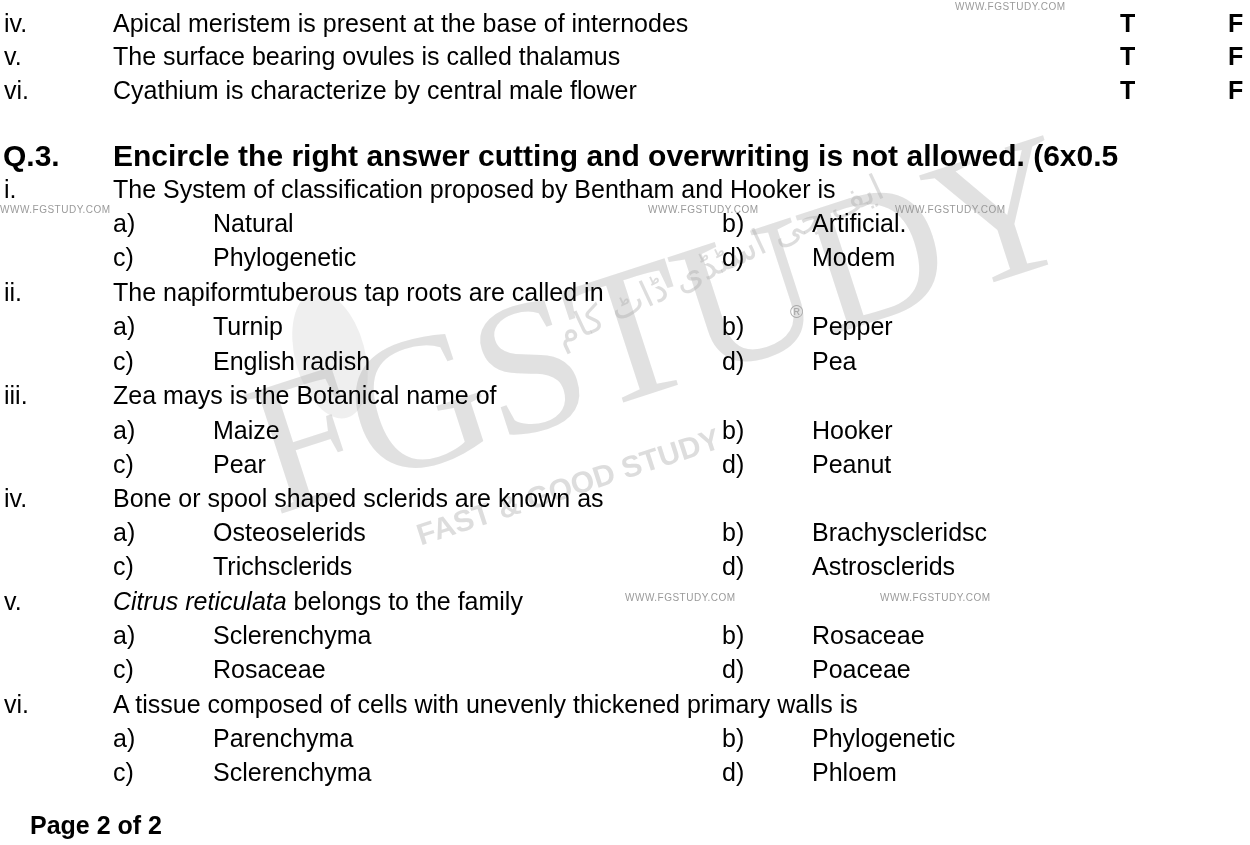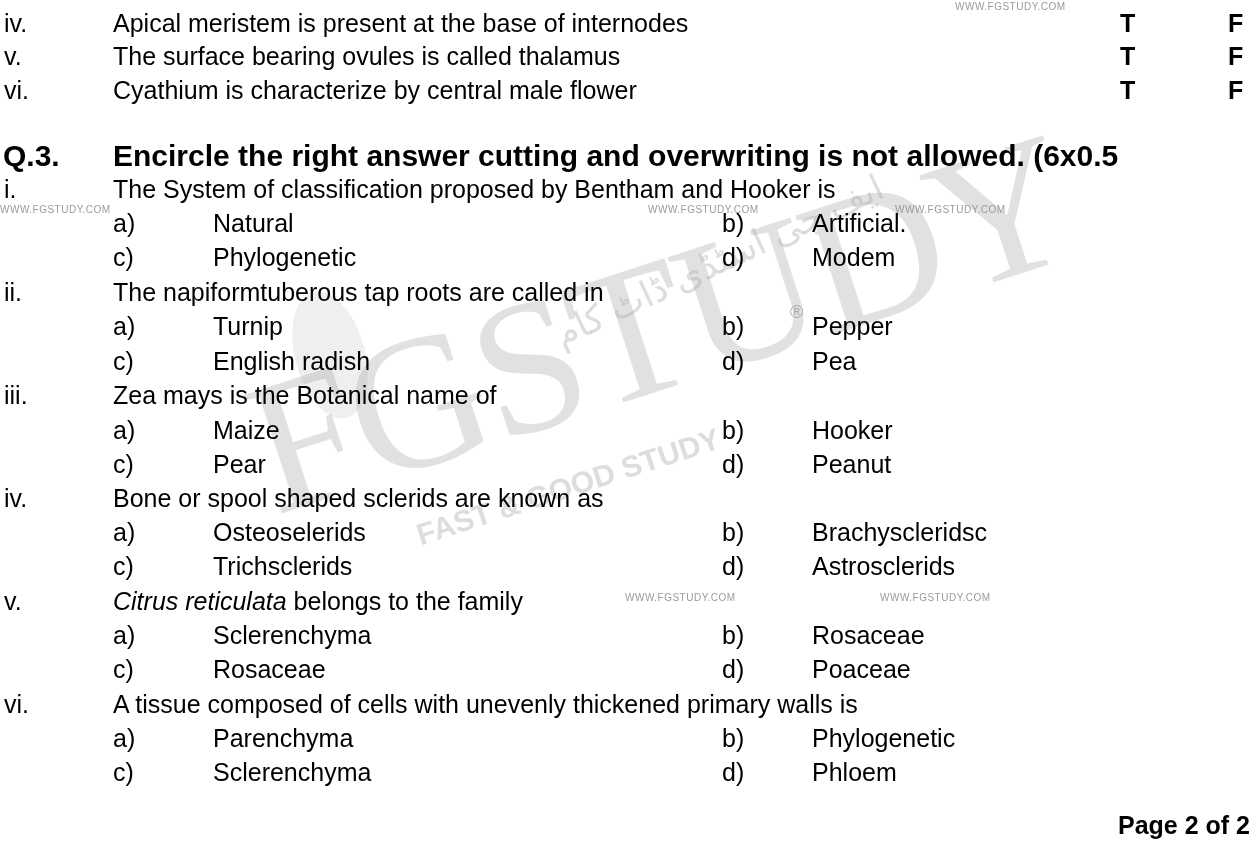--- a/index.html
+++ b/index.html
@@ -42,21 +42,21 @@
       white-space: nowrap;
     }
     .heading .num { left: 3px; }
     .heading .txt { left: 113px; }
     .italic { font-style: italic; }
     .footer {
       position: absolute;
       top: 808px;
       left: 0;
       width: 1250px;
-      text-align: right;
+      text-align: left;
       font-size: 25px;
       font-weight: bold;
       line-height: 34px;
       padding-left: 30px;
       box-sizing: border-box;
     }
     .wm-small {
       position: absolute;
       font-size: 10px;
       color: #9a9a9a;

